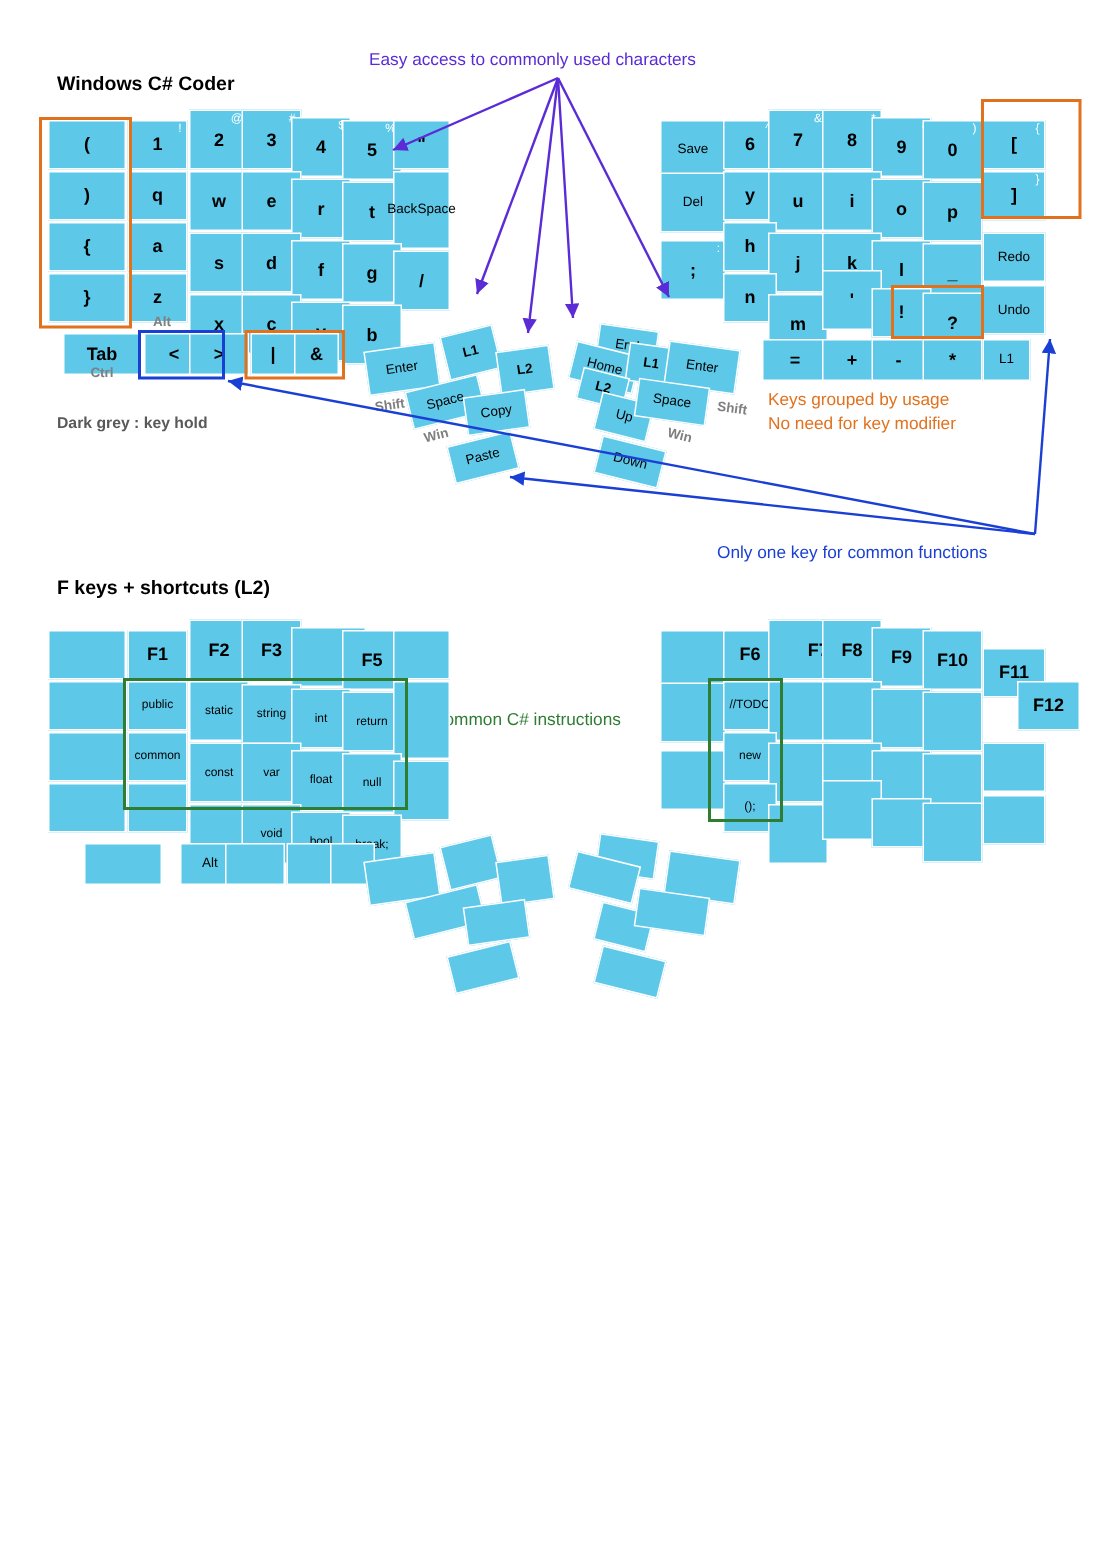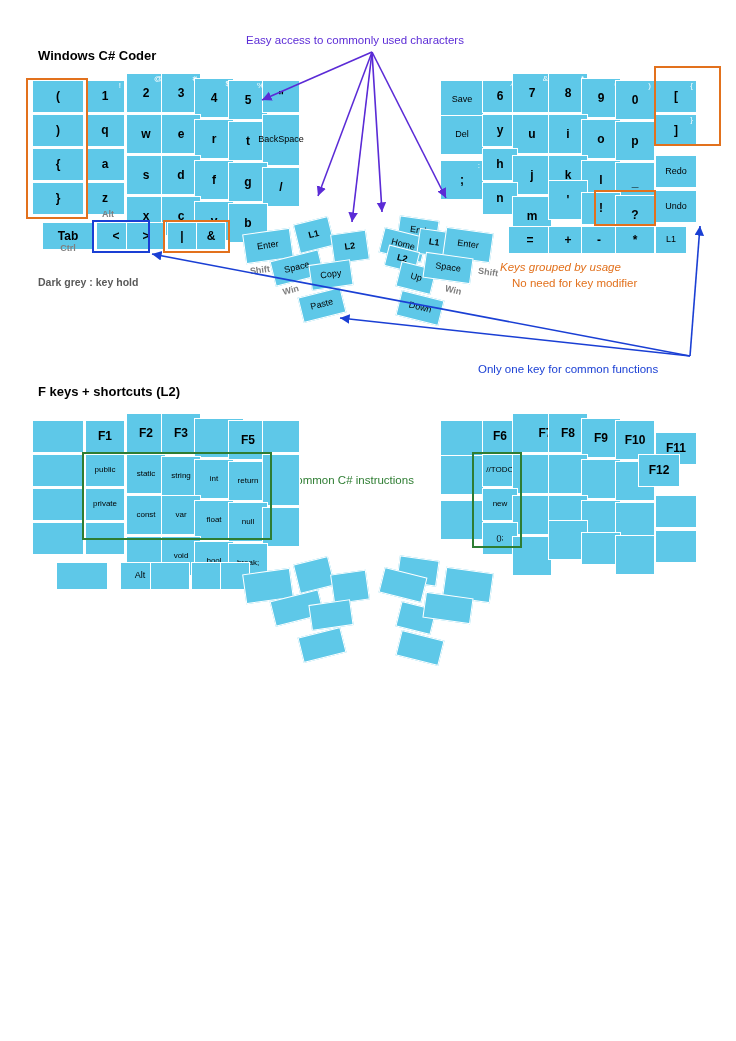--- a/index.html
+++ b/index.html
@@ -112,21 +112,21 @@
 </style>
 </head>
 <body>
 
 <div class="canvas">
 
   <div class="title" style="left:38px; top:48px;">Windows C# Coder</div>
   <div class="title" style="left:38px; top:384px;">F keys + shortcuts (L2)</div>
 
   <div class="note-purple" style="left:246px; top:34px;">Easy access to commonly used characters</div>
-  <div class="note-orange" style="left:500px; top:261px;font-style:italic;">Keys grouped by usage</div>
+  <div class="note-orange" style="left:512px; top:261px;">Keys grouped by usage</div>
   <div class="note-orange" style="left:512px; top:277px;">No need for key modifier</div>
   <div class="note-blue" style="left:478px; top:363px;">Only one key for common functions</div>
   <div class="note-green" style="left:288px; top:474px;">Common C# instructions</div>
   <div class="note-dark" style="left:38px; top:276px;">Dark grey : key hold</div>
 
   <div id="keys-layer1">
       <div class="key" style="left: 32px; top: 80px; width: 52px; height: 33px;">
         <span>(</span>
       </div>
       <div class="key" style="left: 85px; top: 80px; width: 40px; height: 33px;">
@@ -423,21 +423,21 @@
       </div>
       <div class="key tiny" style="left: 194px; top: 459px; width: 40px; height: 40px;">
         <span>int</span>
       </div>
       <div class="key tiny" style="left: 228px; top: 461px; width: 40px; height: 40px;">
         <span>return</span>
       </div>
       <div class="key" style="left: 262px; top: 454px; width: 38px; height: 52px;"></div>
       <div class="key" style="left: 32px; top: 488px; width: 52px; height: 33px;"></div>
       <div class="key tiny" style="left: 85px; top: 488px; width: 40px; height: 33px;">
-        <span>private</span>
+        <span>common</span>
       </div>
       <div class="key tiny" style="left: 126px; top: 495px; width: 40px; height: 40px;">
         <span>const</span>
       </div>
       <div class="key tiny" style="left: 161px; top: 495px; width: 40px; height: 40px;">
         <span>var</span>
       </div>
       <div class="key tiny" style="left: 194px; top: 500px; width: 40px; height: 40px;">
         <span>float</span>
       </div>
@@ -496,21 +496,21 @@
         <span>F11</span>
       </div>
       <div class="key" style="left: 440px; top: 455px; width: 44px; height: 40px;"></div>
       <div class="key tiny" style="left: 482px; top: 454px; width: 36px; height: 33px;">
         <span>//TODO</span>
       </div>
       <div class="key" style="left: 512px; top: 454px; width: 40px; height: 40px;"></div>
       <div class="key" style="left: 548px; top: 454px; width: 40px; height: 40px;"></div>
       <div class="key" style="left: 581px; top: 459px; width: 40px; height: 40px;"></div>
       <div class="key" style="left: 615px; top: 461px; width: 40px; height: 40px;"></div>
-      <div class="key" style="left: 638px; top: 454px; width: 42px; height: 33px;">
+      <div class="key" style="left: 678px; top: 454px; width: 42px; height: 33px;">
         <span>F12</span>
       </div>
       <div class="key" style="left: 440px; top: 500px; width: 44px; height: 40px;"></div>
       <div class="key tiny" style="left: 482px; top: 488px; width: 36px; height: 33px;">
         <span>new</span>
       </div>
       <div class="key" style="left: 512px; top: 495px; width: 40px; height: 40px;"></div>
       <div class="key" style="left: 548px; top: 495px; width: 40px; height: 40px;"></div>
       <div class="key" style="left: 581px; top: 500px; width: 40px; height: 40px;"></div>
       <div class="key" style="left: 615px; top: 502px; width: 40px; height: 40px;"></div>

